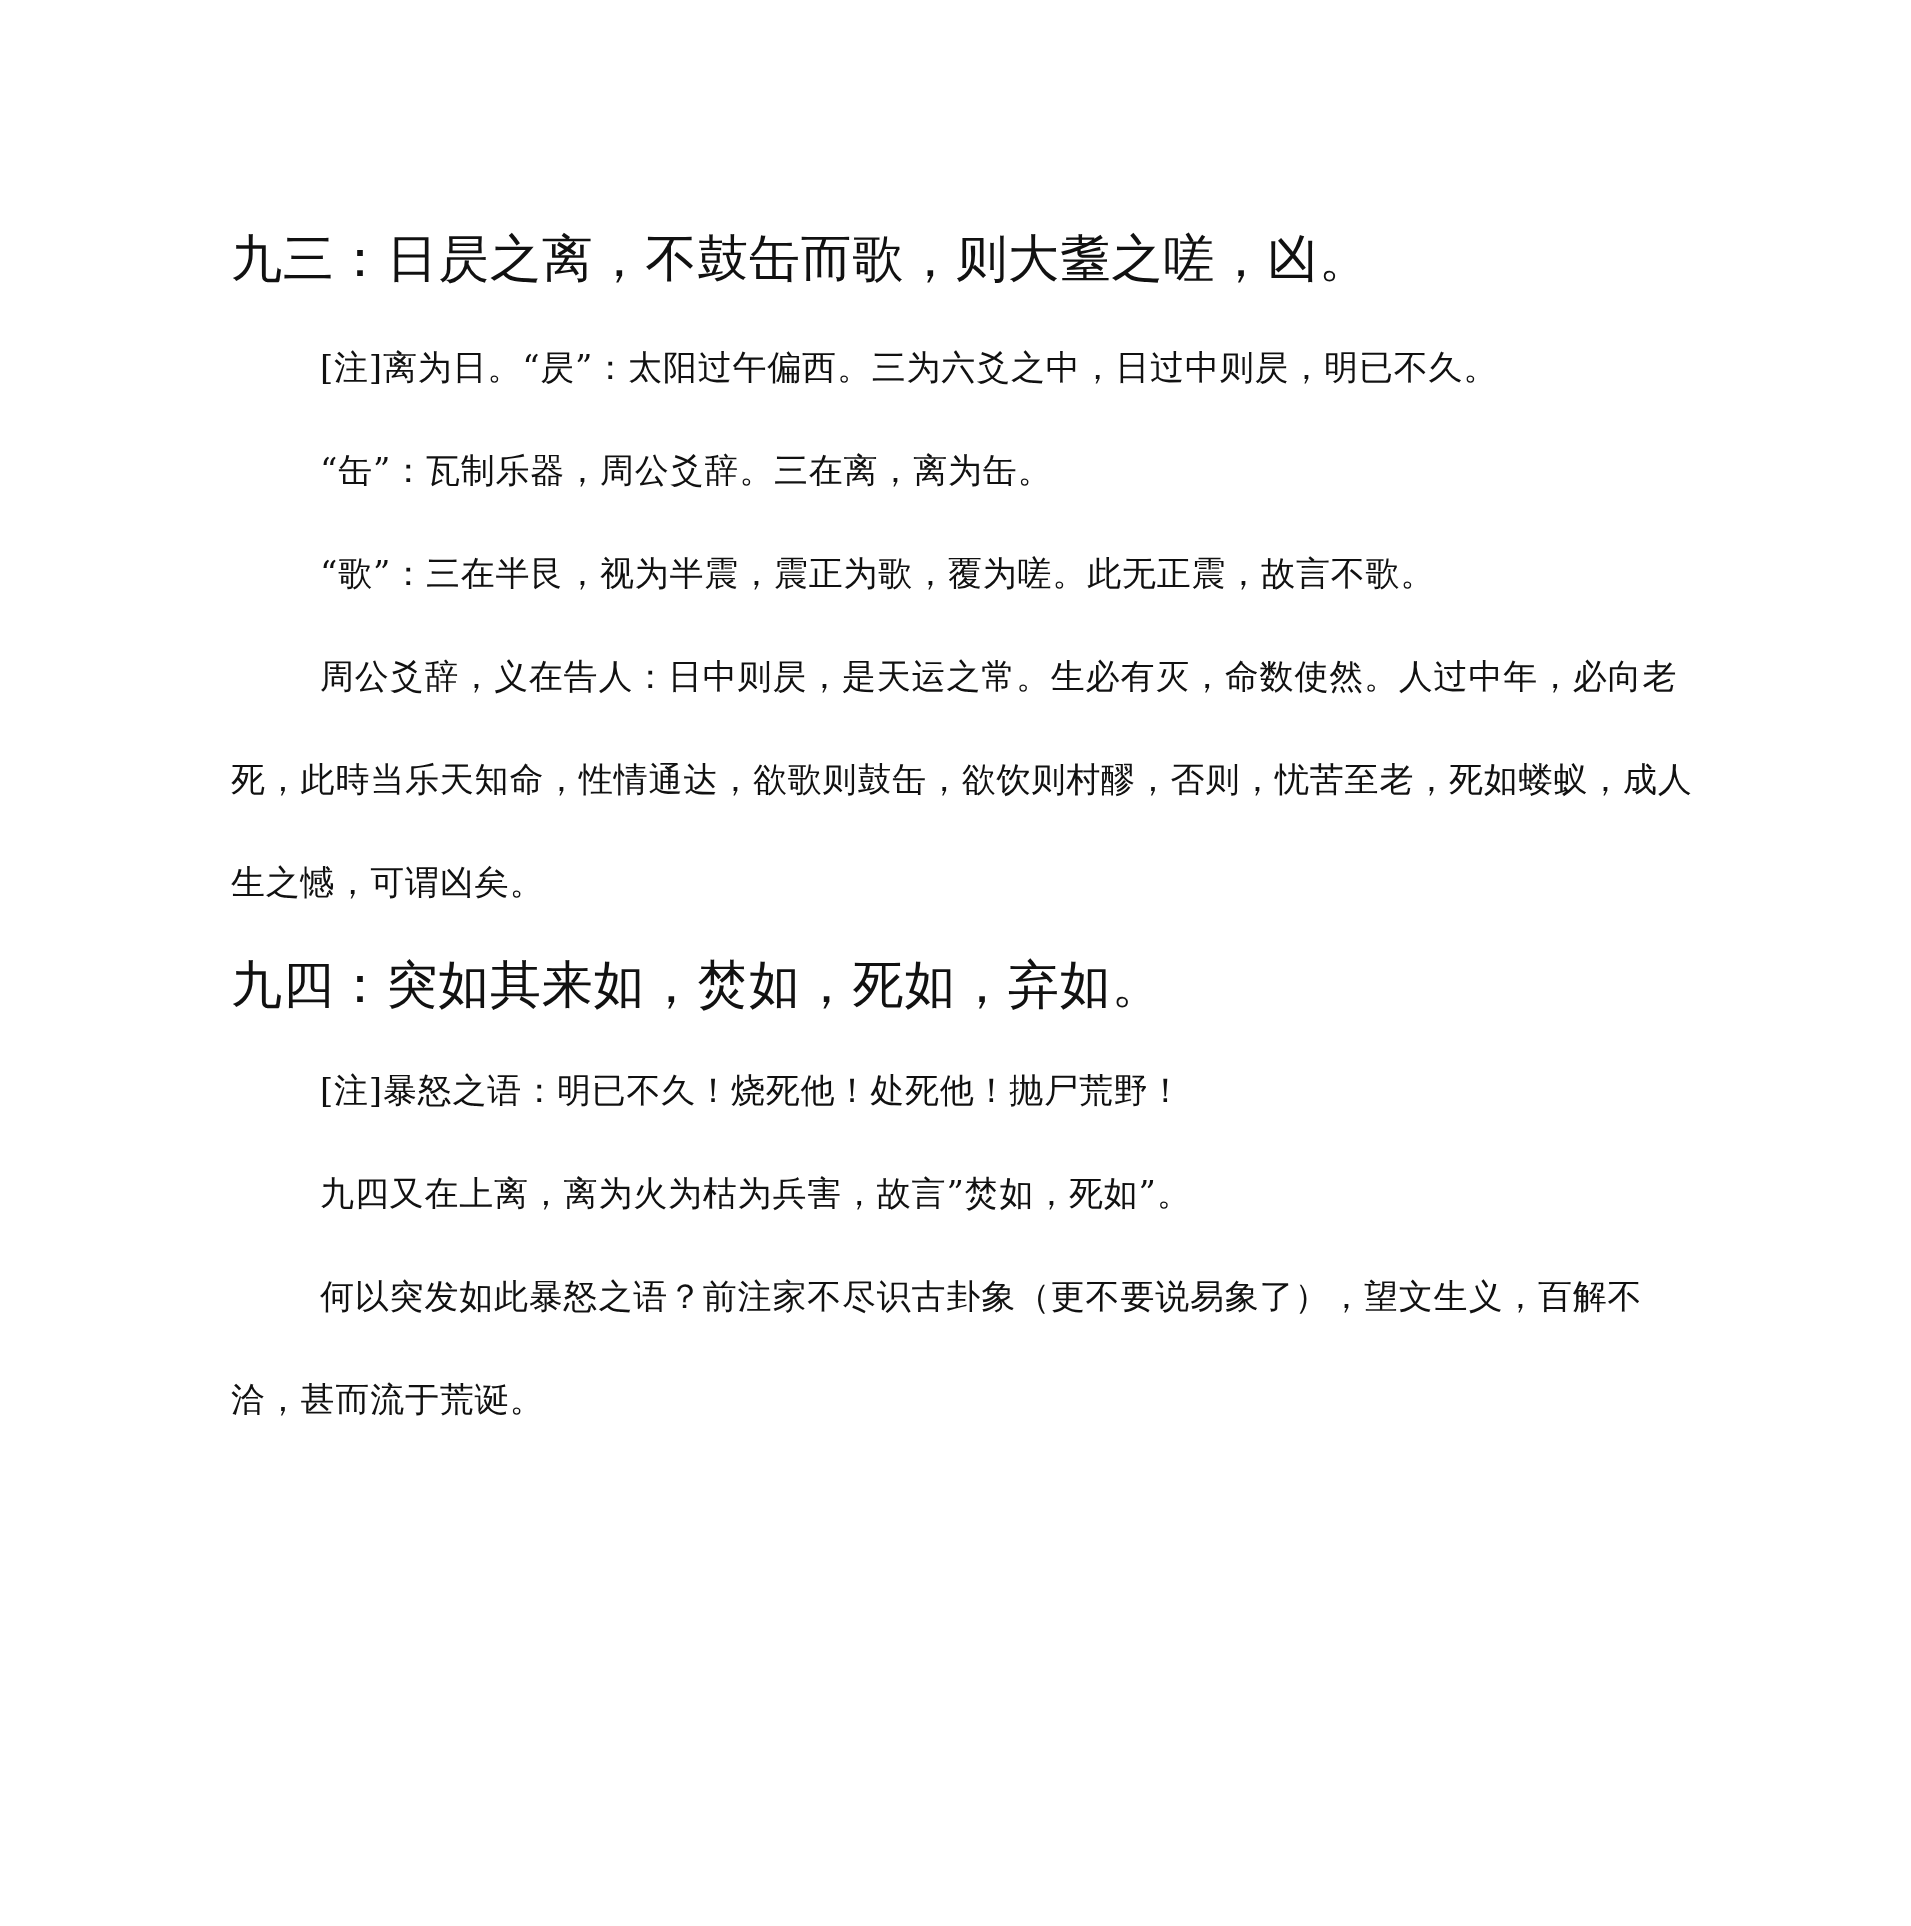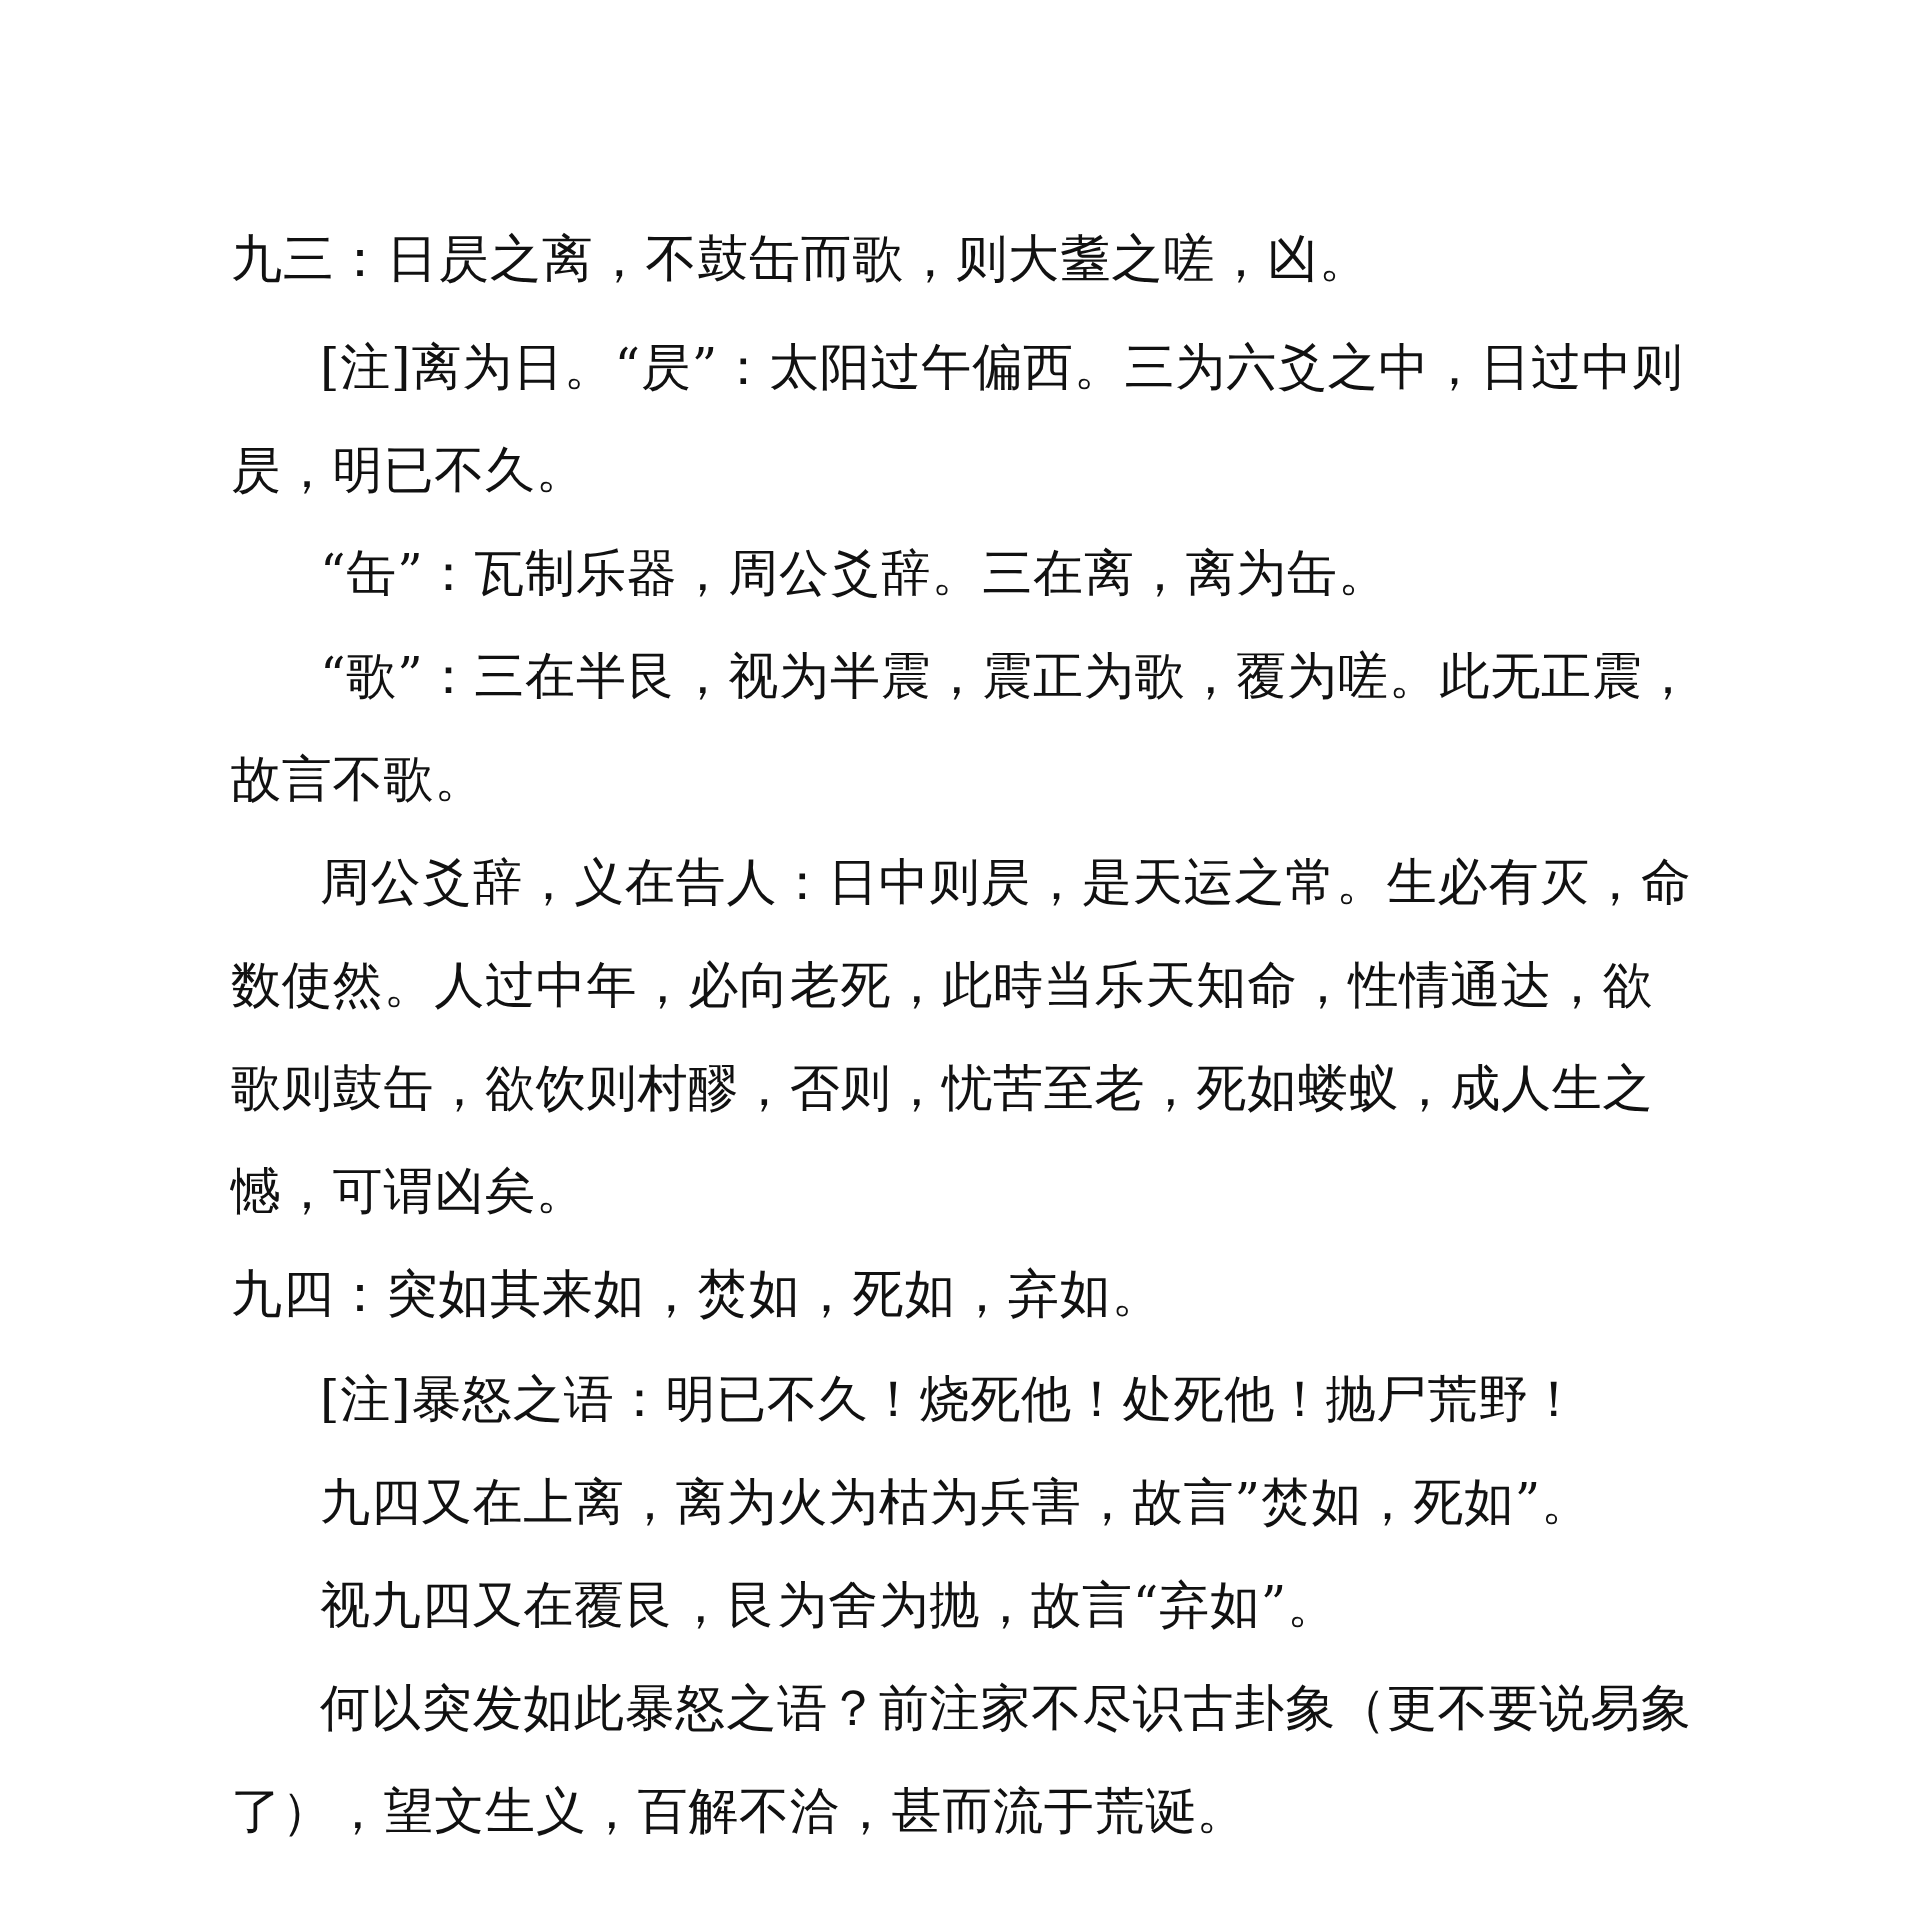--- a/index.html
+++ b/index.html
@@ -39,21 +39,21 @@
       white-space: nowrap;
     }
     .heading.h1 {
       margin-bottom: 15.4px;
     }
     .heading.h2 {
       margin-top: 7.7px;
       margin-bottom: 11.6px;
     }
     .para {
-      font-size: 50px;
+      font-size: 34px;
       line-height: 103px;
       margin: 0;
       text-indent: 89px;
       letter-spacing: 0.8px;
     }
   </style>
 </head>
 <body>
 
 <div class="page">
@@ -61,19 +61,18 @@
 
     <h2 class="heading h1">九三：日昃之离，不鼓缶而歌，则大耋之嗟，凶。</h2>
     <p class="para">[注]离为日。“昃”：太阳过午偏西。三为六爻之中，日过中则昃，明已不久。</p>
     <p class="para">“缶”：瓦制乐器，周公爻辞。三在离，离为缶。</p>
     <p class="para">“歌”：三在半艮，视为半震，震正为歌，覆为嗟。此无正震，故言不歌。</p>
     <p class="para">周公爻辞，义在告人：日中则昃，是天运之常。生必有灭，命数使然。人过中年，必向老死，此時当乐天知命，性情通达，欲歌则鼓缶，欲饮则村醪，否则，忧苦至老，死如蝼蚁，成人生之憾，可谓凶矣。</p>
 
     <h2 class="heading h2">九四：突如其来如，焚如，死如，弃如。</h2>
     <p class="para">[注]暴怒之语：明已不久！烧死他！处死他！抛尸荒野！</p>
     <p class="para">九四又在上离，离为火为枯为兵害，故言”焚如，死如”。</p>
-    <p class="para">视九四又在覆艮，艮为舍为抛，故言“弃如”。</p>
     <p class="para">何以突发如此暴怒之语？前注家不尽识古卦象（更不要说易象了），望文生义，百解不洽，甚而流于荒诞。</p>
 
   </div>
 
 </div>
 
 
 </body></html>

